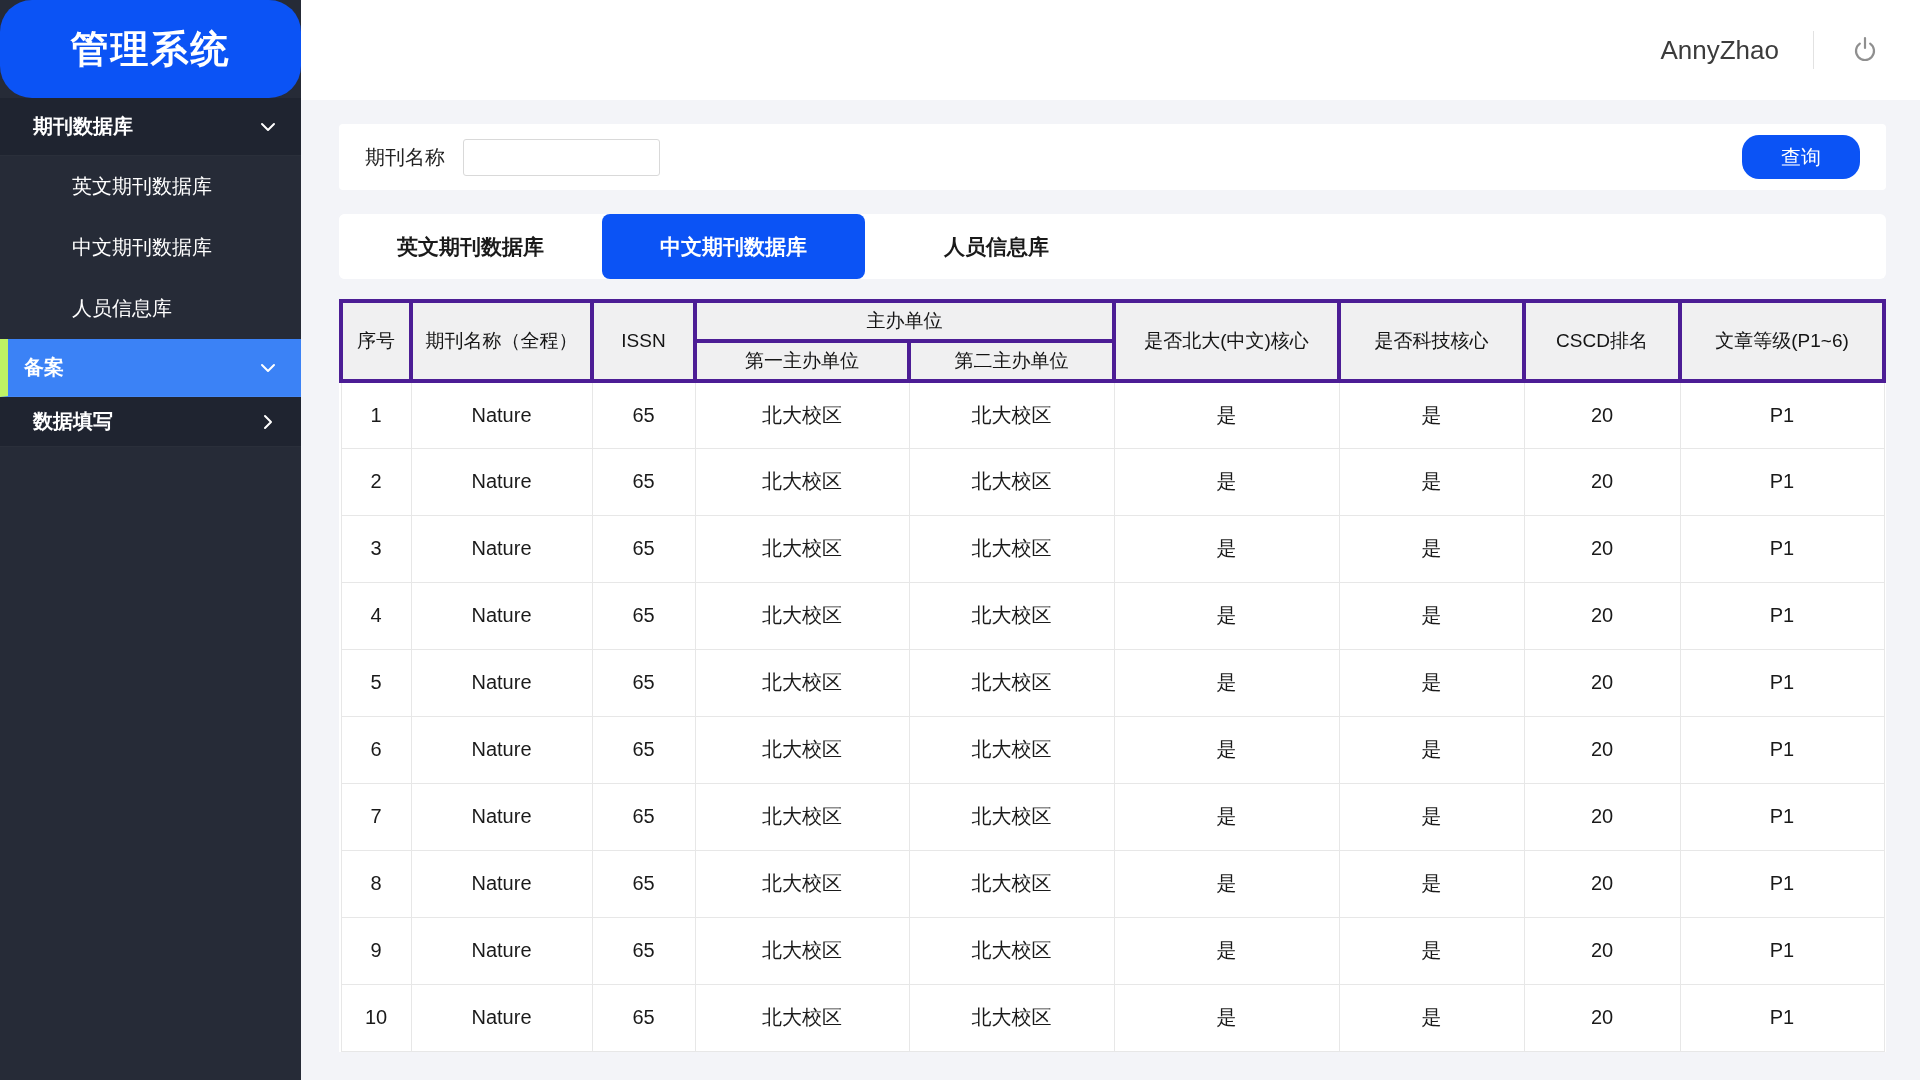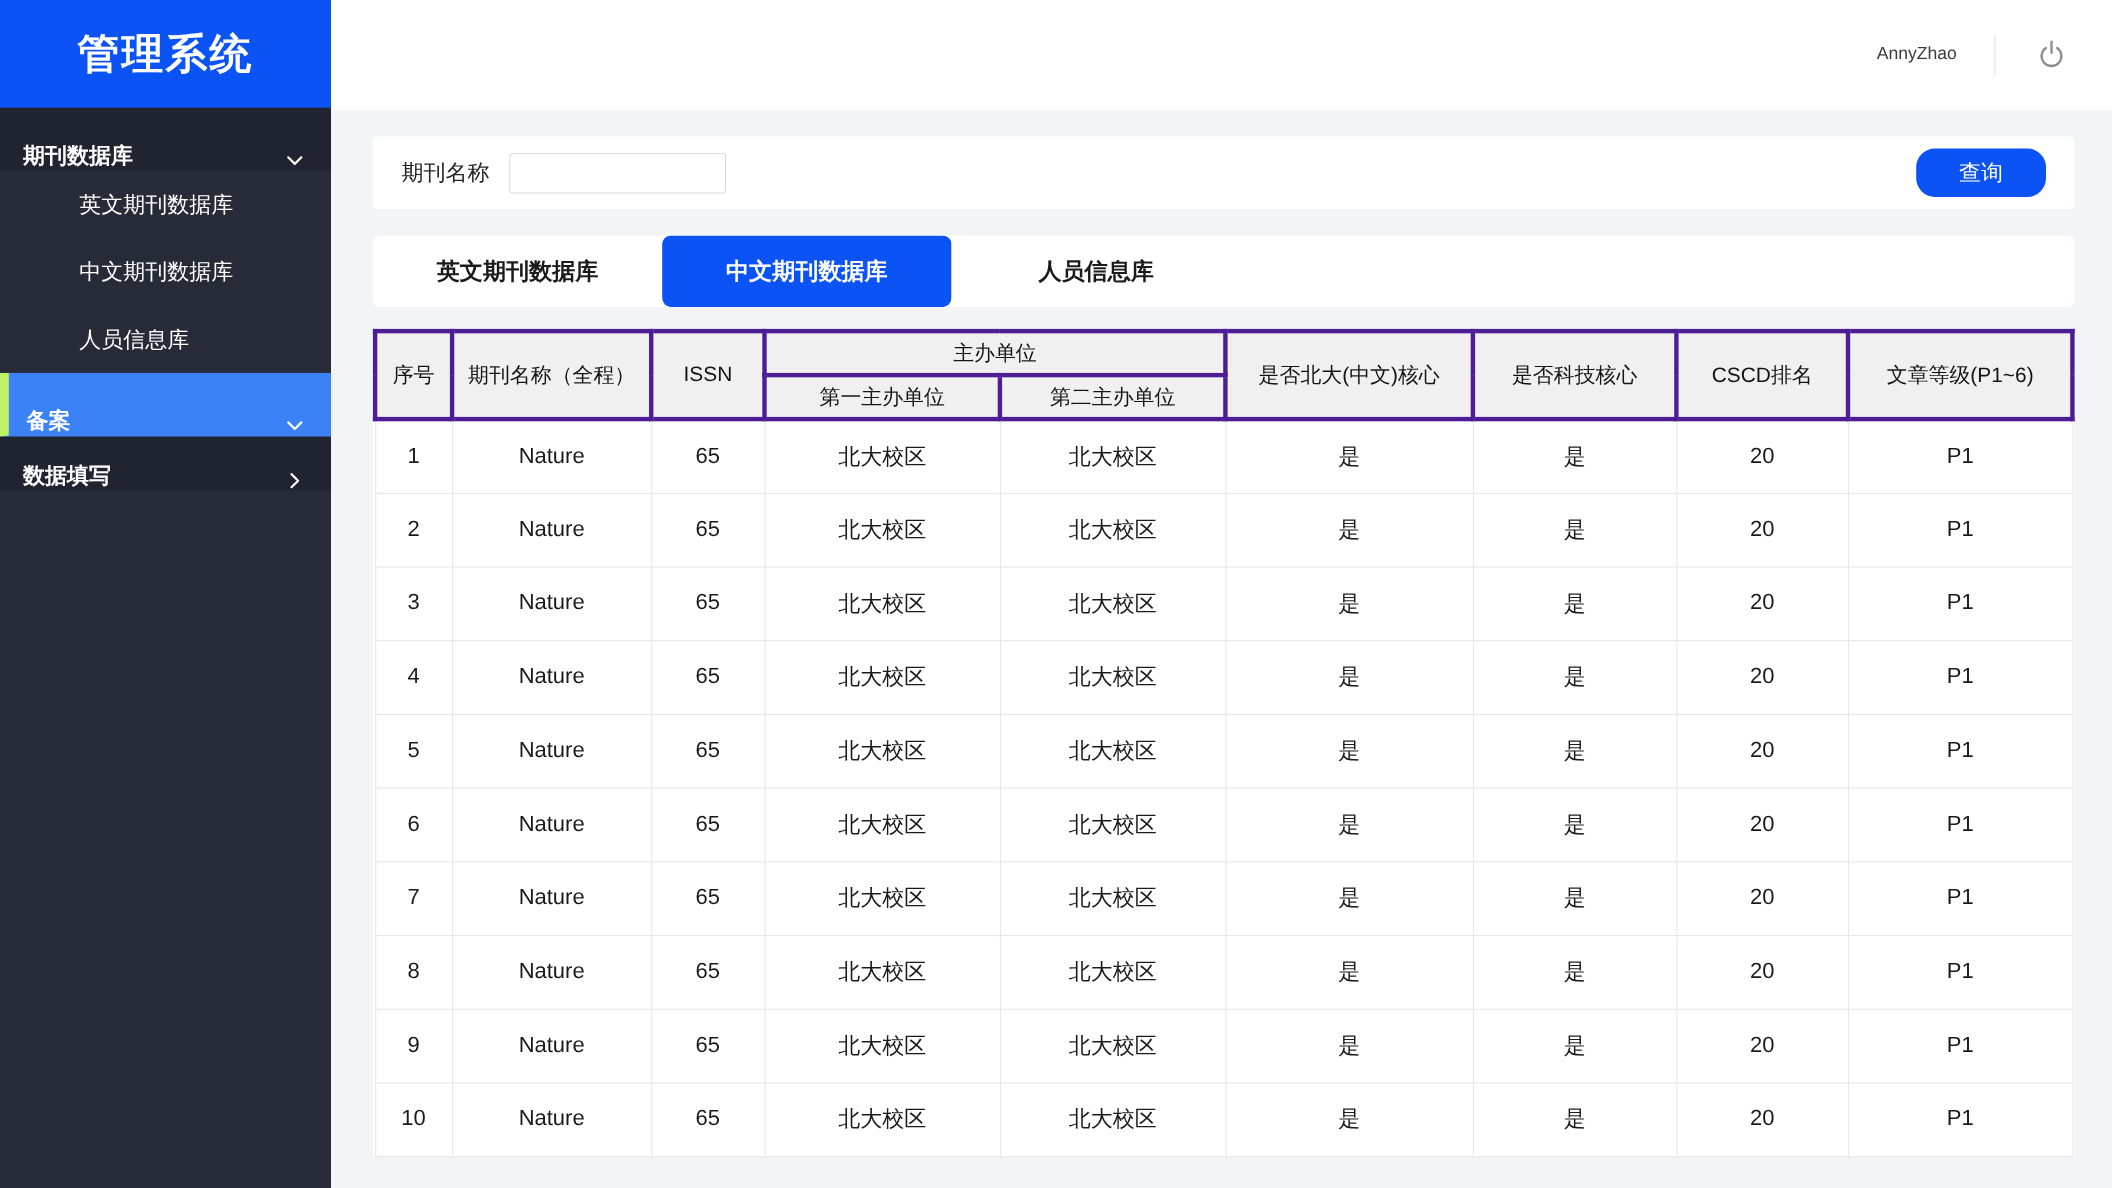--- a/index.html
+++ b/index.html
@@ -5,35 +5,35 @@
   * { margin:0; padding:0; box-sizing:border-box; }
   html,body { width:1920px; height:1080px; overflow:hidden; }
   body {
     font-family:"Liberation Sans","DejaVu Sans",sans-serif;
     display:flex; background:#f3f4f8; color:#1a1a1a;
   }
 
   
   .sidebar { width:301px; min-width:301px; height:1080px; background:#262b37; display:flex; flex-direction:column; }
   .logo { height:98px; background:#0b53f5; color:#fff; display:flex; align-items:center; justify-content:center;
-          font-size:38px; font-weight:bold; letter-spacing:2px; }
-  .menu-item { height:58px; background:#1f2430; color:#fff; display:flex; align-items:flex-end;
-               padding:0 24px 0 21px; font-size:20px; font-weight:600; cursor:pointer;
+          font-size:38px; font-weight:bold; letter-spacing:2px;border-radius:32px; }
+  .menu-item { height:58px; background:#1f2430; color:#fff; display:flex; align-items:center;
+               padding:0 24px 0 33px; font-size:20px; font-weight:600; cursor:pointer;
                border-bottom:1px solid rgba(255,255,255,0.05); }
   .menu-item .mi-label { flex:1; white-space:nowrap; }
   .menu-item.short { height:50px; }
   .menu-item.active { background:#3b82f6; border-left:8px solid #bef264; padding-left:16px; }
   .submenu-item { height:61px; background:transparent; color:#fff; display:flex; align-items:center;
                   padding-left:72px; font-size:20px; font-weight:500; cursor:pointer; }
   .chev { width:18px; height:18px; flex:0 0 18px; }
 
   
   .main { flex:1; display:flex; flex-direction:column; height:1080px; }
   .topbar { height:100px; background:#fff; display:flex; align-items:center; justify-content:flex-end; padding-right:44px; }
-  .username { font-size:16px; color:#3c3c3c; cursor:pointer; }
+  .username { font-size:26px; color:#3c3c3c; cursor:pointer; }
   .topbar-divider { width:1px; height:38px; background:#e2e2e2; margin:0 34px; }
   .power-btn { width:34px; height:34px; display:flex; align-items:center; justify-content:center; cursor:pointer; background:none; border:none; }
 
   .content { flex:1; background:#f3f4f8; padding:24px 40px 0 38px; }
 
   
   .search-card { background:#fff; border-radius:4px; height:66px; display:flex; align-items:center; padding:0 26px; }
   .search-label { font-size:20px; color:#222; margin-right:18px; white-space:nowrap; }
   .search-input { width:197px; height:37px; border:1px solid #d9d9d9; border-radius:3px; background:#fff;
                   font-size:18px; padding:0 10px; outline:none; }

